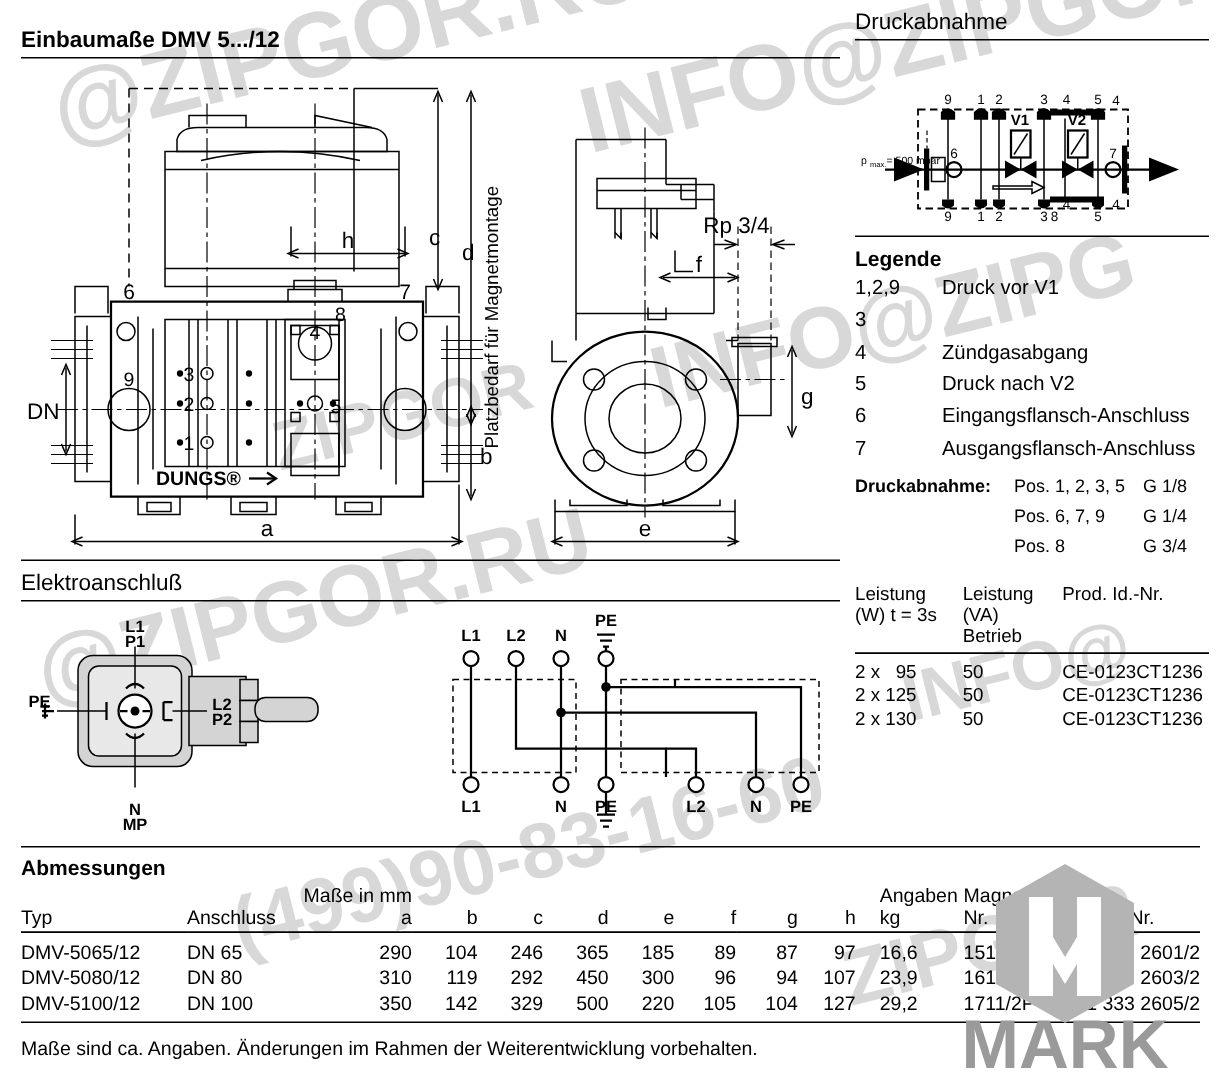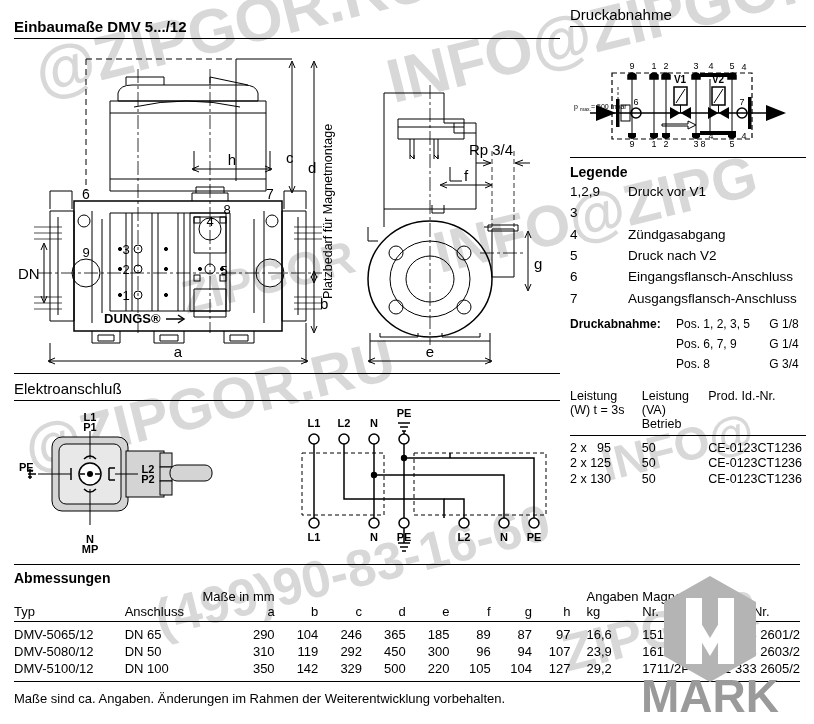--- a/index.html
+++ b/index.html
@@ -43,21 +43,21 @@
   .legend-title { font-size:14px; font-weight:bold; margin:6px 0 5px 0; }
   .legend-row { display:flex; font-size:13.5px; margin-bottom:6.5px; line-height:1.1; }
   .legend-key { width:58px; flex:0 0 58px; }
   .legend-val { flex:1; }
 
   
   .spec { margin-top:10px; font-size:12px; }
   .spec-row { display:flex; margin-bottom:6px; }
   .spec-lbl { width:106px; flex:0 0 106px; font-weight:bold; }
   .spec-pos { width:86px; flex:0 0 86px; }
-  .spec-thr { flex:1;text-align:center; }
+  .spec-thr { flex:1; }
 
   
   .ptab { margin-top:18px; font-size:12.5px; width:100%; border-collapse:collapse; }
   .ptab th { font-weight:normal; text-align:left; vertical-align:top;
              padding:0 4px 3px 0; line-height:1.15;margin-left:24px; }
   .ptab thead { border-bottom:1.4px solid #000; }
   .ptab td { padding:0 4px 0 0; line-height:1.25; white-space:pre; }
   .ptab tbody tr:first-child td { padding-top:5px; }
   .col-w { width:82px; }
   .col-va { width:74px; }
@@ -786,21 +786,21 @@
           <td>185</td>
           <td>89</td>
           <td>87</td>
           <td>97</td>
           <td class="l" style="padding-left:16px;">16,6</td>
           <td class="l">1511/2P</td>
           <td class="l">151 333 2601/2</td>
         </tr>
         <tr>
           <td class="l">DMV-5080/12</td>
-          <td class="l">DN 50</td>
+          <td class="l">DN 80</td>
           <td>310</td>
           <td>119</td>
           <td>292</td>
           <td>450</td>
           <td>300</td>
           <td>96</td>
           <td>94</td>
           <td>107</td>
           <td class="l" style="padding-left:16px;">23,9</td>
           <td class="l">1611/2P</td>

